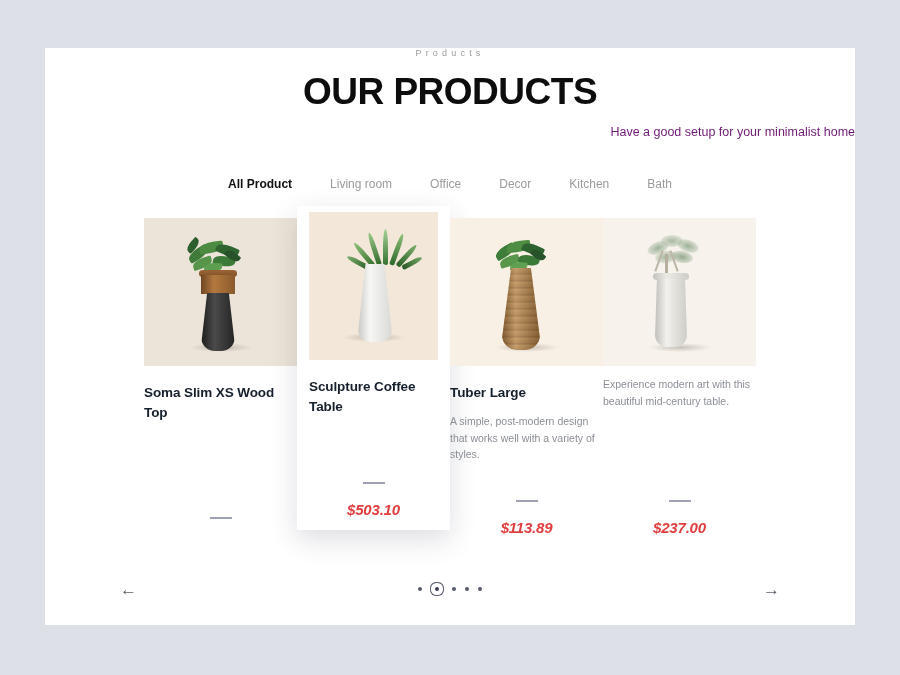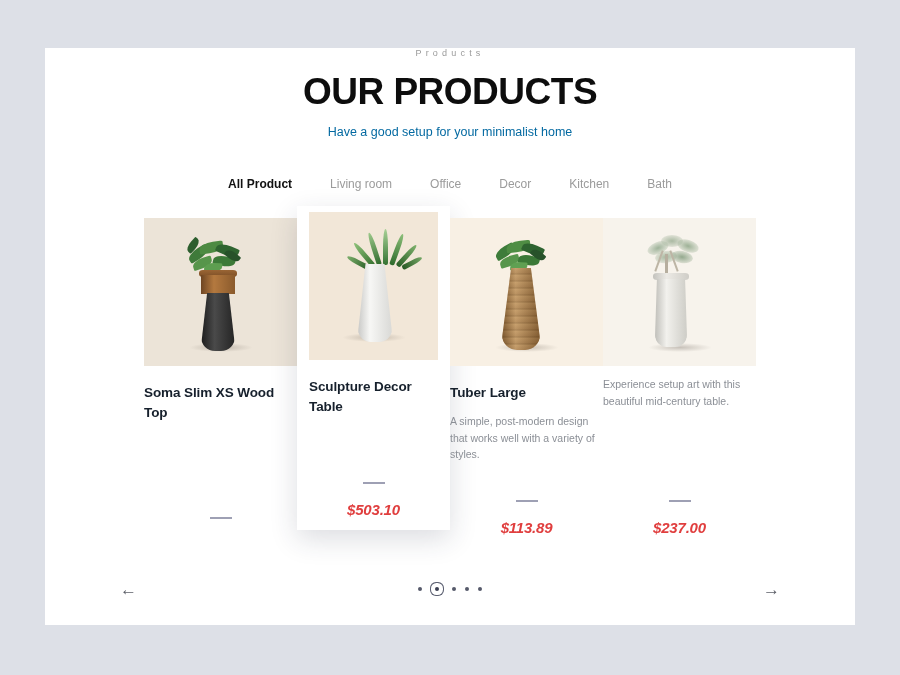--- a/index.html
+++ b/index.html
@@ -26,24 +26,24 @@
   }
   .title {
     text-align: center;
     margin-top: 13px;
     font-size: 37px;
     font-weight: 700;
     color: #0d0d0d;
     letter-spacing: -0.5px;
   }
   .subtitle {
-    text-align: center;
+    text-align: right;
     margin-top: 12px;
     font-size: 12.5px;
-    color: #0369a1;
+    color: #701a75;
     font-weight: 400;
   }
 
   
   .tabs {
     display: flex;
     justify-content: center;
     align-items: center;
     gap: 38px;
     margin-top: 38px;
@@ -244,21 +244,21 @@
           <div class="spike" style="height:34px;left:68px;top:19px;background:linear-gradient(180deg,#9cc98a,#2f6a2c);transform:rotate(-18deg)"></div>
           <div class="spike" style="height:36px;left:74px;top:17px;background:linear-gradient(180deg,#a8d196,#357333);transform:rotate(0deg)"></div>
           <div class="spike" style="height:33px;left:80px;top:20px;background:linear-gradient(180deg,#8dc07a,#2d6a2b);transform:rotate(20deg)"></div>
           <div class="spike" style="height:28px;left:86px;top:26px;background:linear-gradient(180deg,#7fb26d,#2a5f27);transform:rotate(42deg)"></div>
           <div class="spike" style="height:24px;left:57px;top:32px;background:linear-gradient(180deg,#7cae6b,#2a5f27);transform:rotate(-62deg)"></div>
           <div class="spike" style="height:22px;left:91px;top:34px;background:linear-gradient(180deg,#76a866,#275824);transform:rotate(62deg)"></div>
 
           <div style="position:absolute;left:49px;top:52px;width:34px;height:78px;background:linear-gradient(90deg,#c9c9c7,#f7f7f5 35%,#d9d9d6 100%);border-radius:2px 2px 13px 13px;clip-path:polygon(22% 0,78% 0,100% 88%,90% 100%,10% 100%,0 88%)"></div>
         </div>
       </div>
-      <div class="p-name">Sculpture Decor Table</div>
+      <div class="p-name">Sculpture Coffee Table</div>
       <div class="price-wrap">
         <div class="p-divider"></div>
         <div class="p-price">$503.10</div>
       </div>
     </div>
 
     <div class="card">
       <div class="thumb" style="background:#f8f0e4">
         <div class="scene">
           <div class="shadowpad"></div>
@@ -295,21 +295,21 @@
           <div class="needlecluster" style="left:68px;top:33px;background:radial-gradient(ellipse,#94a98e,rgba(148,169,142,0));transform:rotate(10deg)"></div>
 
           <div style="position:absolute;left:62px;top:36px;width:3px;height:20px;background:#b6ae9e"></div>
           <div style="position:absolute;left:55px;top:32px;width:2px;height:22px;background:#bdb5a5;transform:rotate(20deg)"></div>
           <div style="position:absolute;left:70px;top:32px;width:2px;height:22px;background:#bdb5a5;transform:rotate(-20deg)"></div>
 
           <div style="position:absolute;left:50px;top:55px;width:36px;height:7px;border-radius:4px/3px;background:linear-gradient(90deg,#c3c2bd,#eceae5 38%,#cfcdc7)"></div>
           <div style="position:absolute;left:52px;top:61px;width:32px;height:68px;background:linear-gradient(90deg,#c0bfba,#f2f1ed 36%,#cecdc7 100%);border-radius:2px 2px 12px 12px;clip-path:polygon(6% 0,94% 0,100% 86%,90% 100%,10% 100%,0 86%)"></div>
         </div>
       </div>
-      <div class="p-desc">Experience setup art with this beautiful mid-century table.</div>
+      <div class="p-desc">Experience modern art with this beautiful mid-century table.</div>
       <div class="price-wrap">
         <div class="p-divider"></div>
         <div class="p-price">$237.00</div>
       </div>
     </div>
 
   </div>
 
   <div class="footer">
     <div class="arrow">←</div>

